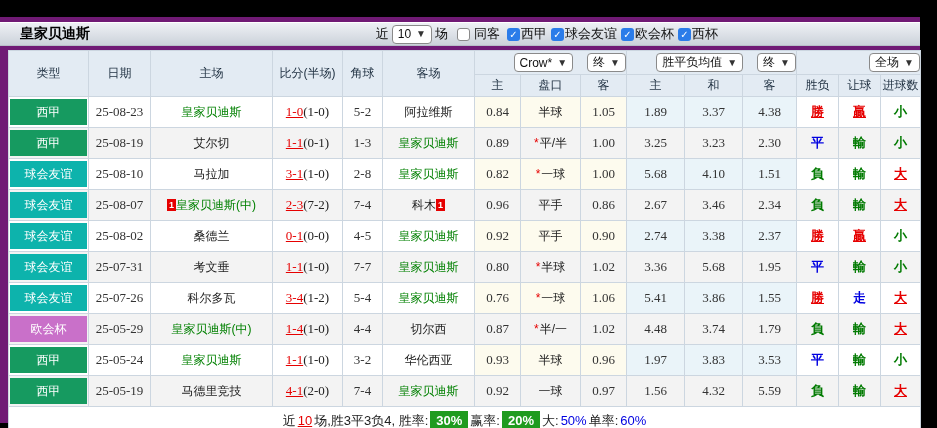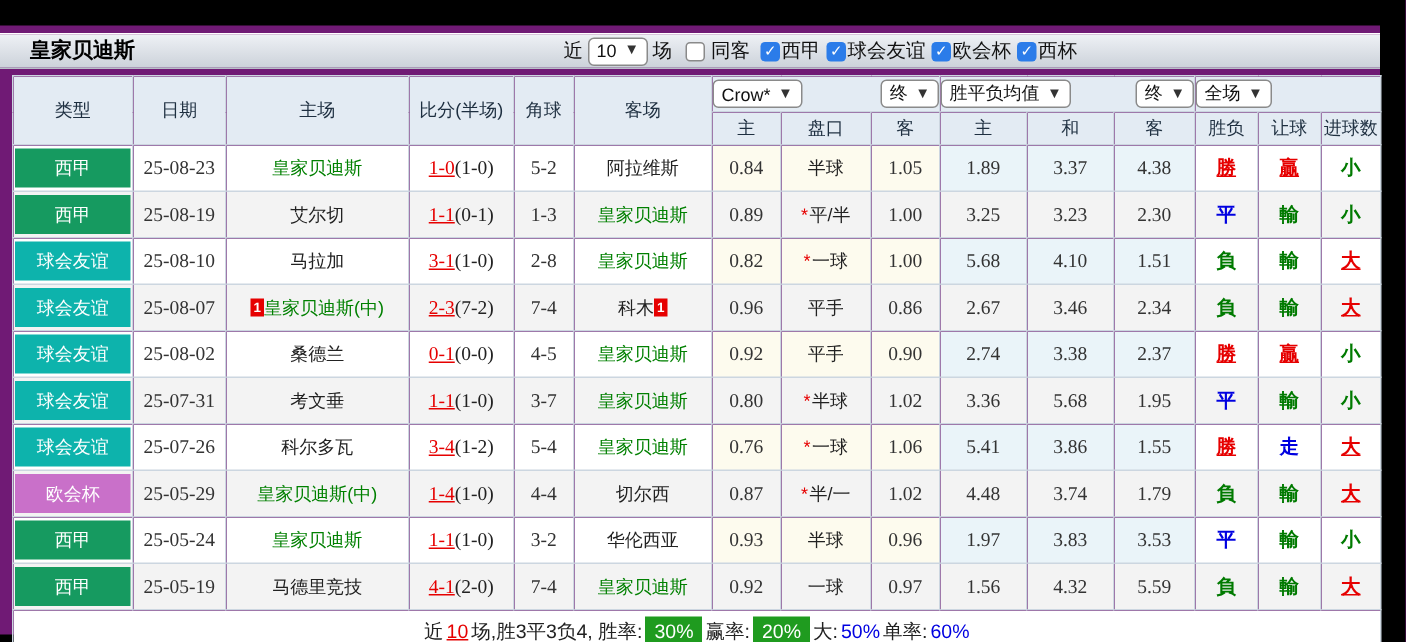--- a/index.html
+++ b/index.html
@@ -22,40 +22,40 @@
   .cb.unchecked{background:#fff;border:1px solid #8a8a8a;}
   .league-item{display:inline-flex;align-items:center;}
   .league-item .cb{margin-left:4px;}
   
   table{border-collapse:collapse;table-layout:fixed;width:912px;margin-left:8px;font-size:12px;color:#222;
     border:1px solid #9fb0be;margin-top:4px;}
   th,td{border:1px solid #ccd6e0;text-align:center;padding:0;overflow:hidden;white-space:nowrap;}
   thead th{background:#e3ebf3;font-weight:normal;color:#1e2f40;font-size:12px;}
   tr.ghead th{height:23px;}
   tr.shead th{height:21px;}
-  .selwrap{display:flex;align-items:center;justify-content:space-between;gap:24px;}
+  .selwrap{display:flex;align-items:center;justify-content:flex-end;gap:14px;}
   tbody td{height:28px;background:#fff;}
   tr.alt td{background:#f3f3f3;}
   td.cream{background:#fdfbee;}
   td.lblue{background:#eaf4f9;}
   .type-cell{padding:1px;}
   .type-badge{height:26px;line-height:26px;color:#fff;font-size:12px;}
   .num{font-family:"Liberation Serif","DejaVu Serif",serif;font-size:13px;color:#333;}
   .res{font-weight:bold;font-size:13px;}
   .c-red{color:#e60000;text-decoration:underline;}
   .c-green{color:#007a00;}
   .c-blue{color:#0000e0;}
   .team-green{color:#008000;}
   .half{color:#222;margin-top:39px;}
   .star{color:#e60000;margin-right:1px;}
   .badge-red{display:inline-block;background:#e60000;color:#fff;font-size:9px;line-height:12px;height:12px;
     padding:0 2px;vertical-align:1px;font-weight:bold;}
   td.summary{height:27px;font-size:13px;color:#222;background:#fff;}
   .summary span{margin:0 1px;}
-  .badge-green{background:#1f9b1f;color:#fff;font-weight:normal;padding:2px 6px;margin:0 3px;font-size:13px;}
+  .badge-green{background:#1f9b1f;color:#fff;font-weight:bold;padding:2px 6px;margin:0 3px;font-size:13px;}
 </style>
 </head>
 <body>
 
 <div class="page">
 
   <div class="titlebar">
     <span class="title">皇家贝迪斯</span>
     <div class="controls">
       <span>近</span>
@@ -249,21 +249,21 @@
     <td class="res c-red">贏</td>
     <td class="res c-green">小</td>
   </tr>
         <tr class="alt">
     <td class="type-cell">
             <div class="type-badge" style="background: rgb(13, 179, 172);">球会友谊</div>
           </td>
     <td class="num">25-07-31</td>
     <td><span>考文垂</span></td>
     <td class="num"><span class="c-red">1-1</span><span class="half">(1-0)</span></td>
-    <td class="num">3-7</td>
+    <td class="num">7-7</td>
     <td><span class="team-green">皇家贝迪斯</span></td>
     <td class="num cream">0.80</td>
     <td class="cream"><span class="star">*</span><span>半球</span></td>
     <td class="num cream">1.02</td>
     <td class="num lblue">3.36</td>
     <td class="num lblue">5.68</td>
     <td class="num lblue">1.95</td>
     <td class="res c-blue">平</td>
     <td class="res c-green">輸</td>
     <td class="res c-green">小</td>

